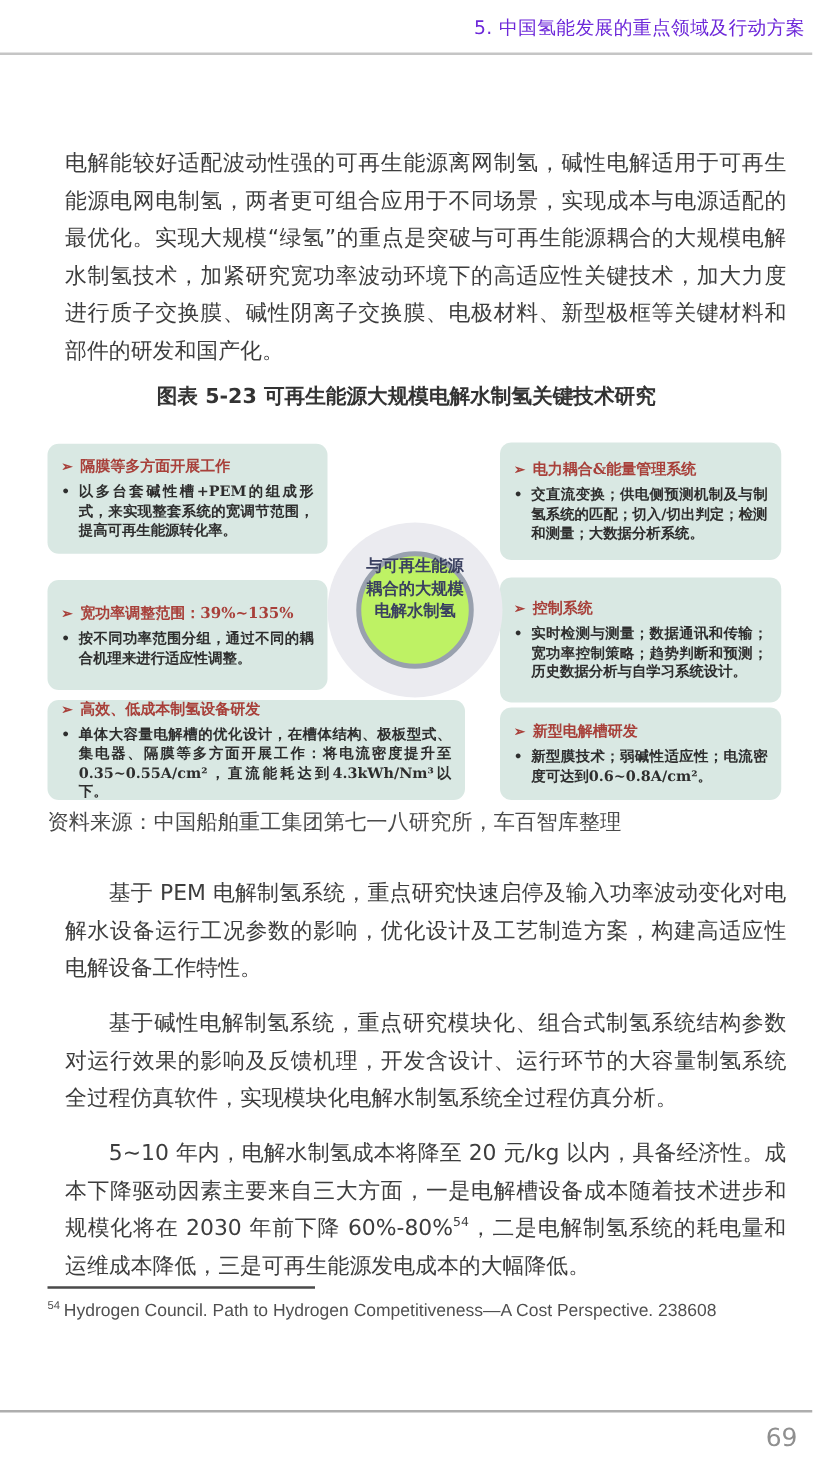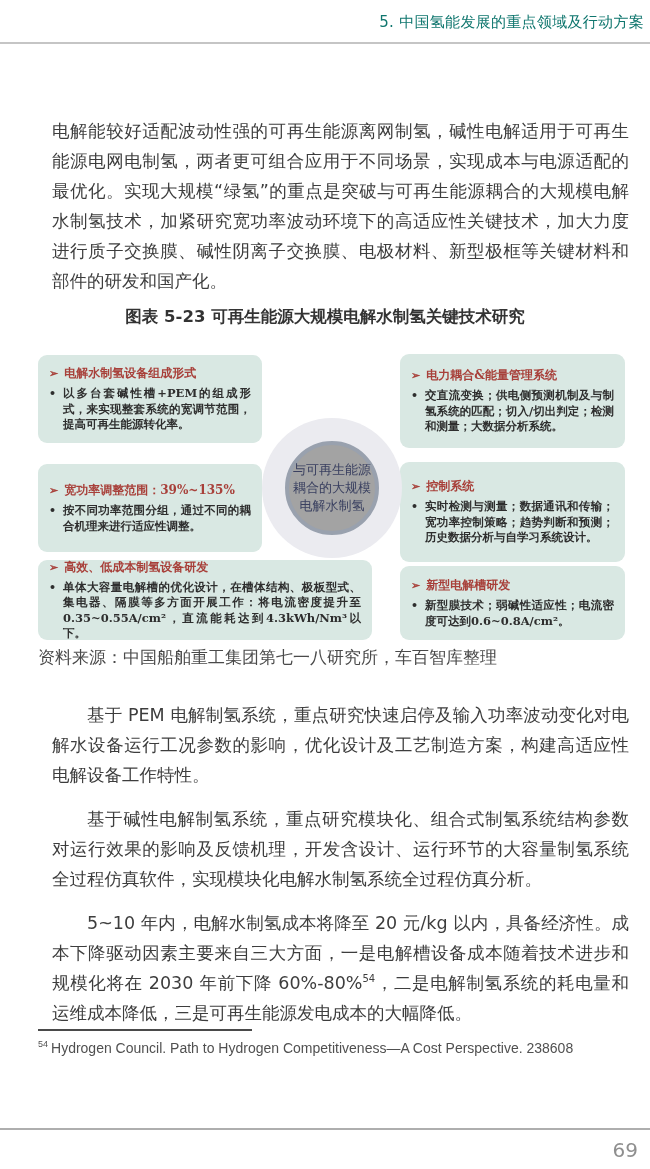--- a/index.html
+++ b/index.html
@@ -1,20 +1,20 @@
 <!DOCTYPE html>
 <html style="--box-bg: #d9e8e3; --box-heading: #a8403a; --circle-outer: #ebebf0; --circle-ring: #99a1ae; --circle-text: #3a4060; --body-text: #3d3d3d;"><head>
 <meta charset="utf-8">
 <style>
   html,body{margin:0;padding:0}
   body{
     width:650px;height:1169px;background:#ffffff;position:relative;overflow:hidden;
     font-family:"DejaVu Sans","Liberation Sans",sans-serif;
   }
-  .header-title{position:absolute;top:13px;right:6px;font-size:15px;color:#0f766e;letter-spacing:.3px}
+  .header-title{position:absolute;top:13px;right:6px;font-size:15px;color:#6d28d9;letter-spacing:.3px}
   .header-rule{position:absolute;top:42px;left:0;width:650px;height:2px;background:#c5c5c5}
 
   .para{position:absolute;left:38px;width:577px;margin:14px;font-size:17.5px;line-height:30px;
         color:var(--body-text,#3d3d3d);text-align:justify}
   .indent{text-indent:2em}
   sup{font-size:10px;line-height:0}
 
   .fig-title{position:absolute;top:306px;left:0;width:650px;text-align:center;
              font-size:16.5px;font-weight:bold;color:#333}
 
@@ -23,24 +23,24 @@
   .fbox-head{display:flex;gap:6px;align-items:baseline;font-size:12px;font-weight:bold;
              color:var(--box-heading,#a8403a);font-family:"DejaVu Serif","Liberation Serif",serif;
              margin-bottom:4px}
   .fbox-head .arrow{font-size:11px;flex:0 0 auto}
   .fbox-body{display:flex;gap:7px;font-size:11.5px;line-height:15.5px;color:#2e2e2e;font-weight:600;
              font-family:"DejaVu Serif","Liberation Serif",serif;text-align:justify}
   .fbox-body .dot{flex:0 0 auto;font-size:11px;line-height:15.5px}
 
   .circle-outer{position:absolute;left:262px;top:418px;width:140px;height:140px;border-radius:50%;
                 background:var(--circle-outer,#ebebf0);display:flex;align-items:center;justify-content:center}
-  .circle-inner{width:86px;height:86px;border-radius:50%;background:#a3a3a3;
+  .circle-inner{width:86px;height:86px;border-radius:50%;background:#bef264;
                 border:4px solid var(--circle-ring,#99a1ae);
-                display:flex;flex-direction:column;align-items:center;justify-content:center;
-                font-size:13px;font-weight:normal;color:var(--circle-text,#3a4060);
+                display:flex;flex-direction:column;align-items:center;
+                font-size:13px;font-weight:bold;color:var(--circle-text,#3a4060);
                 line-height:18px;white-space:nowrap;text-align:center}
 
   .source{position:absolute;left:38px;top:646px;font-size:17px;color:#4a4a4a}
 
   .footnote-rule{position:absolute;left:38px;top:1029px;width:214px;height:2px;background:#4a4a4a}
   .footnote{position:absolute;left:38px;top:1040px;font-size:14px;color:#505050;
             font-family:"Liberation Sans","DejaVu Sans",sans-serif}
   .footnote sup{font-size:9px;margin-right:3px}
 
   .bottom-rule{position:absolute;left:0;top:1128px;width:650px;height:2px;background:#aeaeae}
@@ -56,21 +56,21 @@
 
   <p class="para" style="top:102px">电解能较好适配波动性强的可再生能源离网制氢，碱性电解适用于可再生能源电网电制氢，两者更可组合应用于不同场景，实现成本与电源适配的最优化。实现大规模“绿氢”的重点是突破与可再生能源耦合的大规模电解水制氢技术，加紧研究宽功率波动环境下的高适应性关键技术，加大力度进行质子交换膜、碱性阴离子交换膜、电极材料、新型极框等关键材料和部件的研发和国产化。</p>
 
   <div class="fig-title">图表 5-23 可再生能源大规模电解水制氢关键技术研究</div>
 
   <div>
 
     <div class="fbox" style="left:38px;top:355px;width:224px;height:88px">
       <div class="fbox-head">
         <span class="arrow">➢</span>
-        <span>电解水制氢设备组成形式</span>
+        <span>隔膜等多方面开展工作</span>
       </div>
       <div class="fbox-body">
         <span class="dot">•</span>
         <span>以多台套碱性槽+PEM的组成形式，来实现整套系统的宽调节范围，提高可再生能源转化率。</span>
       </div>
     </div>
 
     <div class="fbox" style="left:400px;top:354px;width:225px;height:94px">
       <div class="fbox-head">
         <span class="arrow">➢</span>

